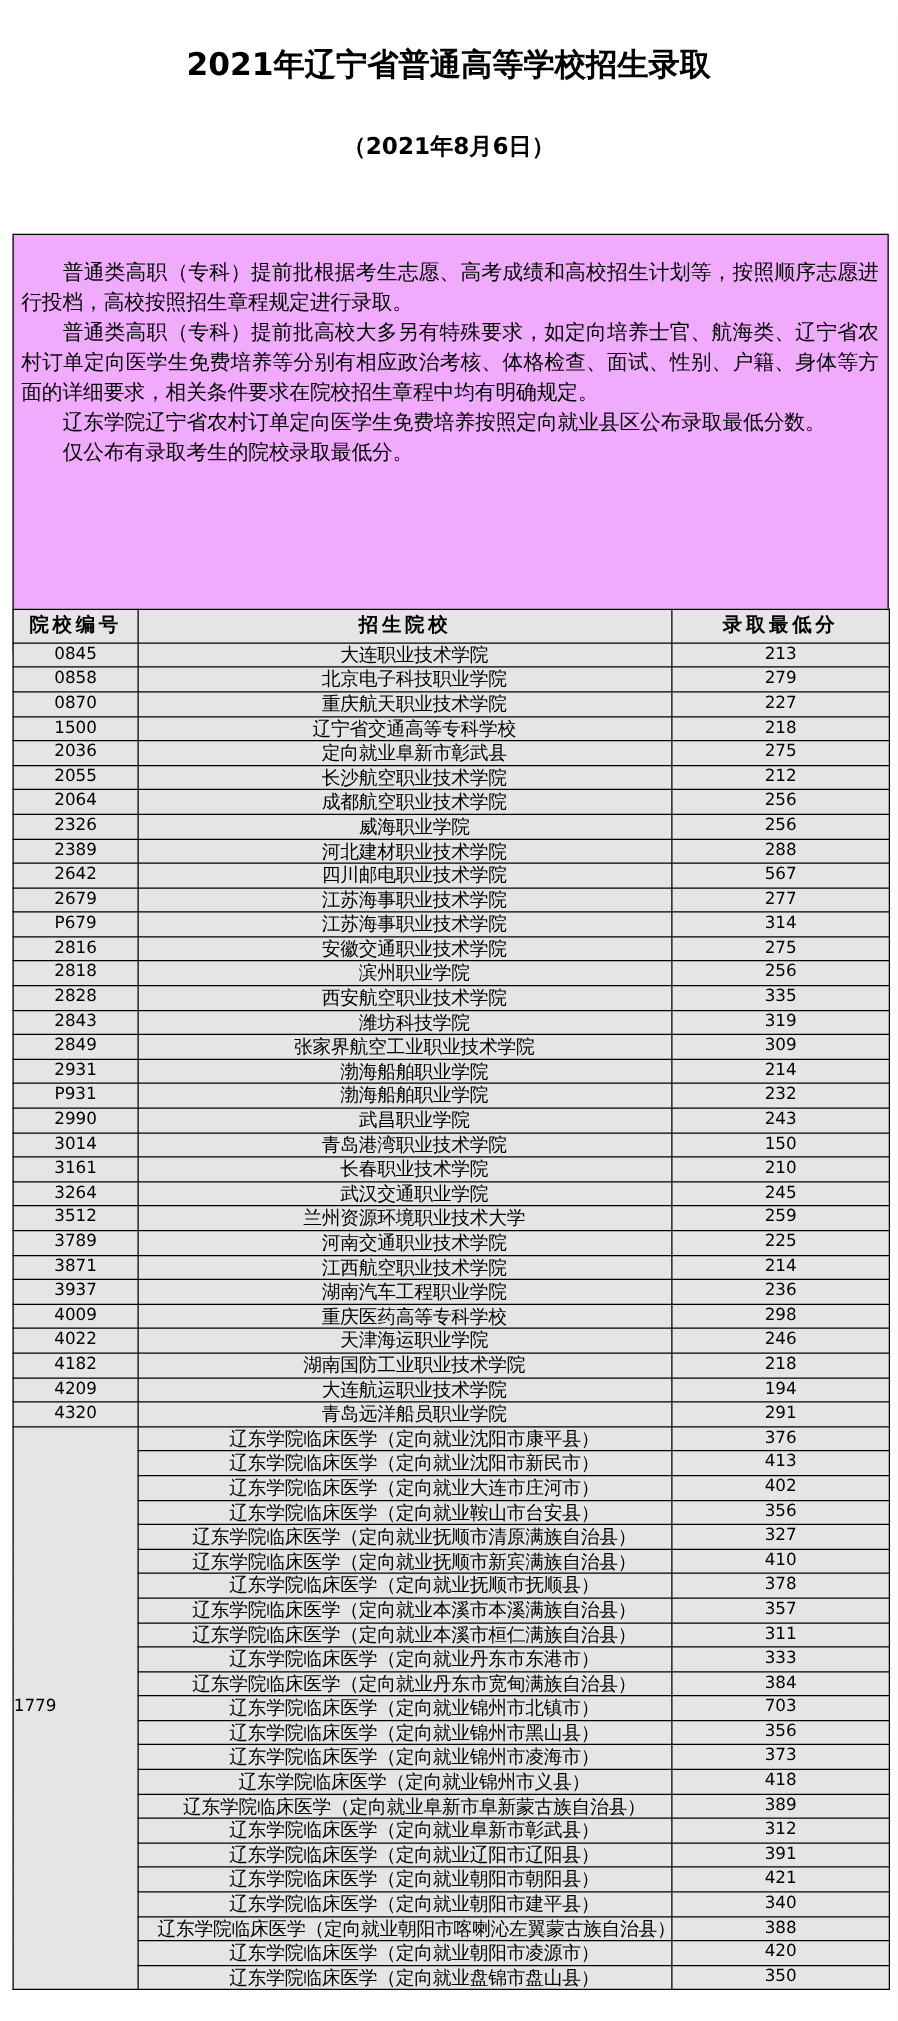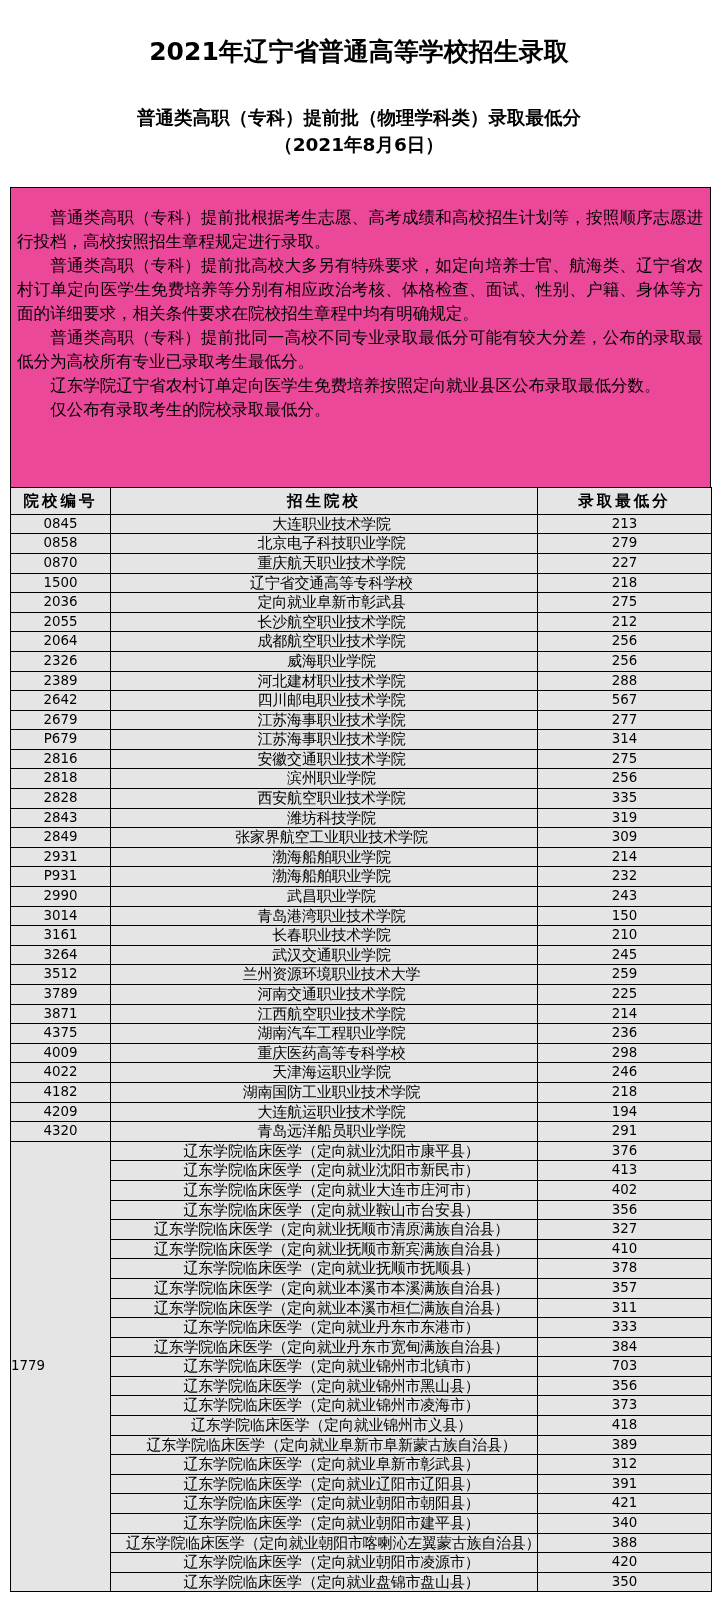--- a/index.html
+++ b/index.html
@@ -46,21 +46,21 @@
 
   
   .notice-box {
     position: absolute;
     left: 10px;
     top: 170px;
     width: 701px;
     height: 336px;
     box-sizing: border-box;
     border: 1px solid #000000;
-    background: #ec4899;
+    background: #f0abfc;
   }
   .notice-inner {
     padding: 18px 7px 0 6px;
   }
   .notice-p {
     font-family: "DejaVu Sans", "Liberation Sans", sans-serif;
     font-size: 16.6px;
     line-height: 1.45;
     text-indent: 2em;
     margin: 0;
@@ -130,29 +130,27 @@
   .score-table tbody tr td:last-child  { border-right: 1px solid #000; }
 </style>
 </head>
 <body>
 
 <div class="page">
 
   <h1 class="title-main">2021年辽宁省普通高等学校招生录取</h1>
 
   <h2 class="title-sub">
-    <span>普通类高职（专科）提前批（物理学科类）录取最低分</span>
     <span class="line2">（2021年8月6日）</span>
   </h2>
 
   <div class="notice-box">
     <div class="notice-inner">
       <p class="notice-p">普通类高职（专科）提前批根据考生志愿、高考成绩和高校招生计划等，按照顺序志愿进行投档，高校按照招生章程规定进行录取。</p>
       <p class="notice-p">普通类高职（专科）提前批高校大多另有特殊要求，如定向培养士官、航海类、辽宁省农村订单定向医学生免费培养等分别有相应政治考核、体格检查、面试、性别、户籍、身体等方面的详细要求，相关条件要求在院校招生章程中均有明确规定。</p>
-      <p class="notice-p">普通类高职（专科）提前批同一高校不同专业录取最低分可能有较大分差，公布的录取最低分为高校所有专业已录取考生最低分。</p>
       <p class="notice-p">辽东学院辽宁省农村订单定向医学生免费培养按照定向就业县区公布录取最低分数。</p>
       <p class="notice-p">仅公布有录取考生的院校录取最低分。</p>
     </div>
   </div>
 
   <table class="score-table">
     <colgroup>
       <col class="c-code">
         <col class="c-name">
         <col class="c-score">
@@ -289,21 +287,21 @@
           <td class="code">3789</td>
           <td class="name">河南交通职业技术学院</td>
           <td class="score">225</td>
         </tr>
         <tr>
           <td class="code">3871</td>
           <td class="name">江西航空职业技术学院</td>
           <td class="score">214</td>
         </tr>
         <tr>
-          <td class="code">4375</td>
+          <td class="code">3937</td>
           <td class="name">湖南汽车工程职业学院</td>
           <td class="score">236</td>
         </tr>
         <tr>
           <td class="code">4009</td>
           <td class="name">重庆医药高等专科学校</td>
           <td class="score">298</td>
         </tr>
         <tr>
           <td class="code">4022</td>

